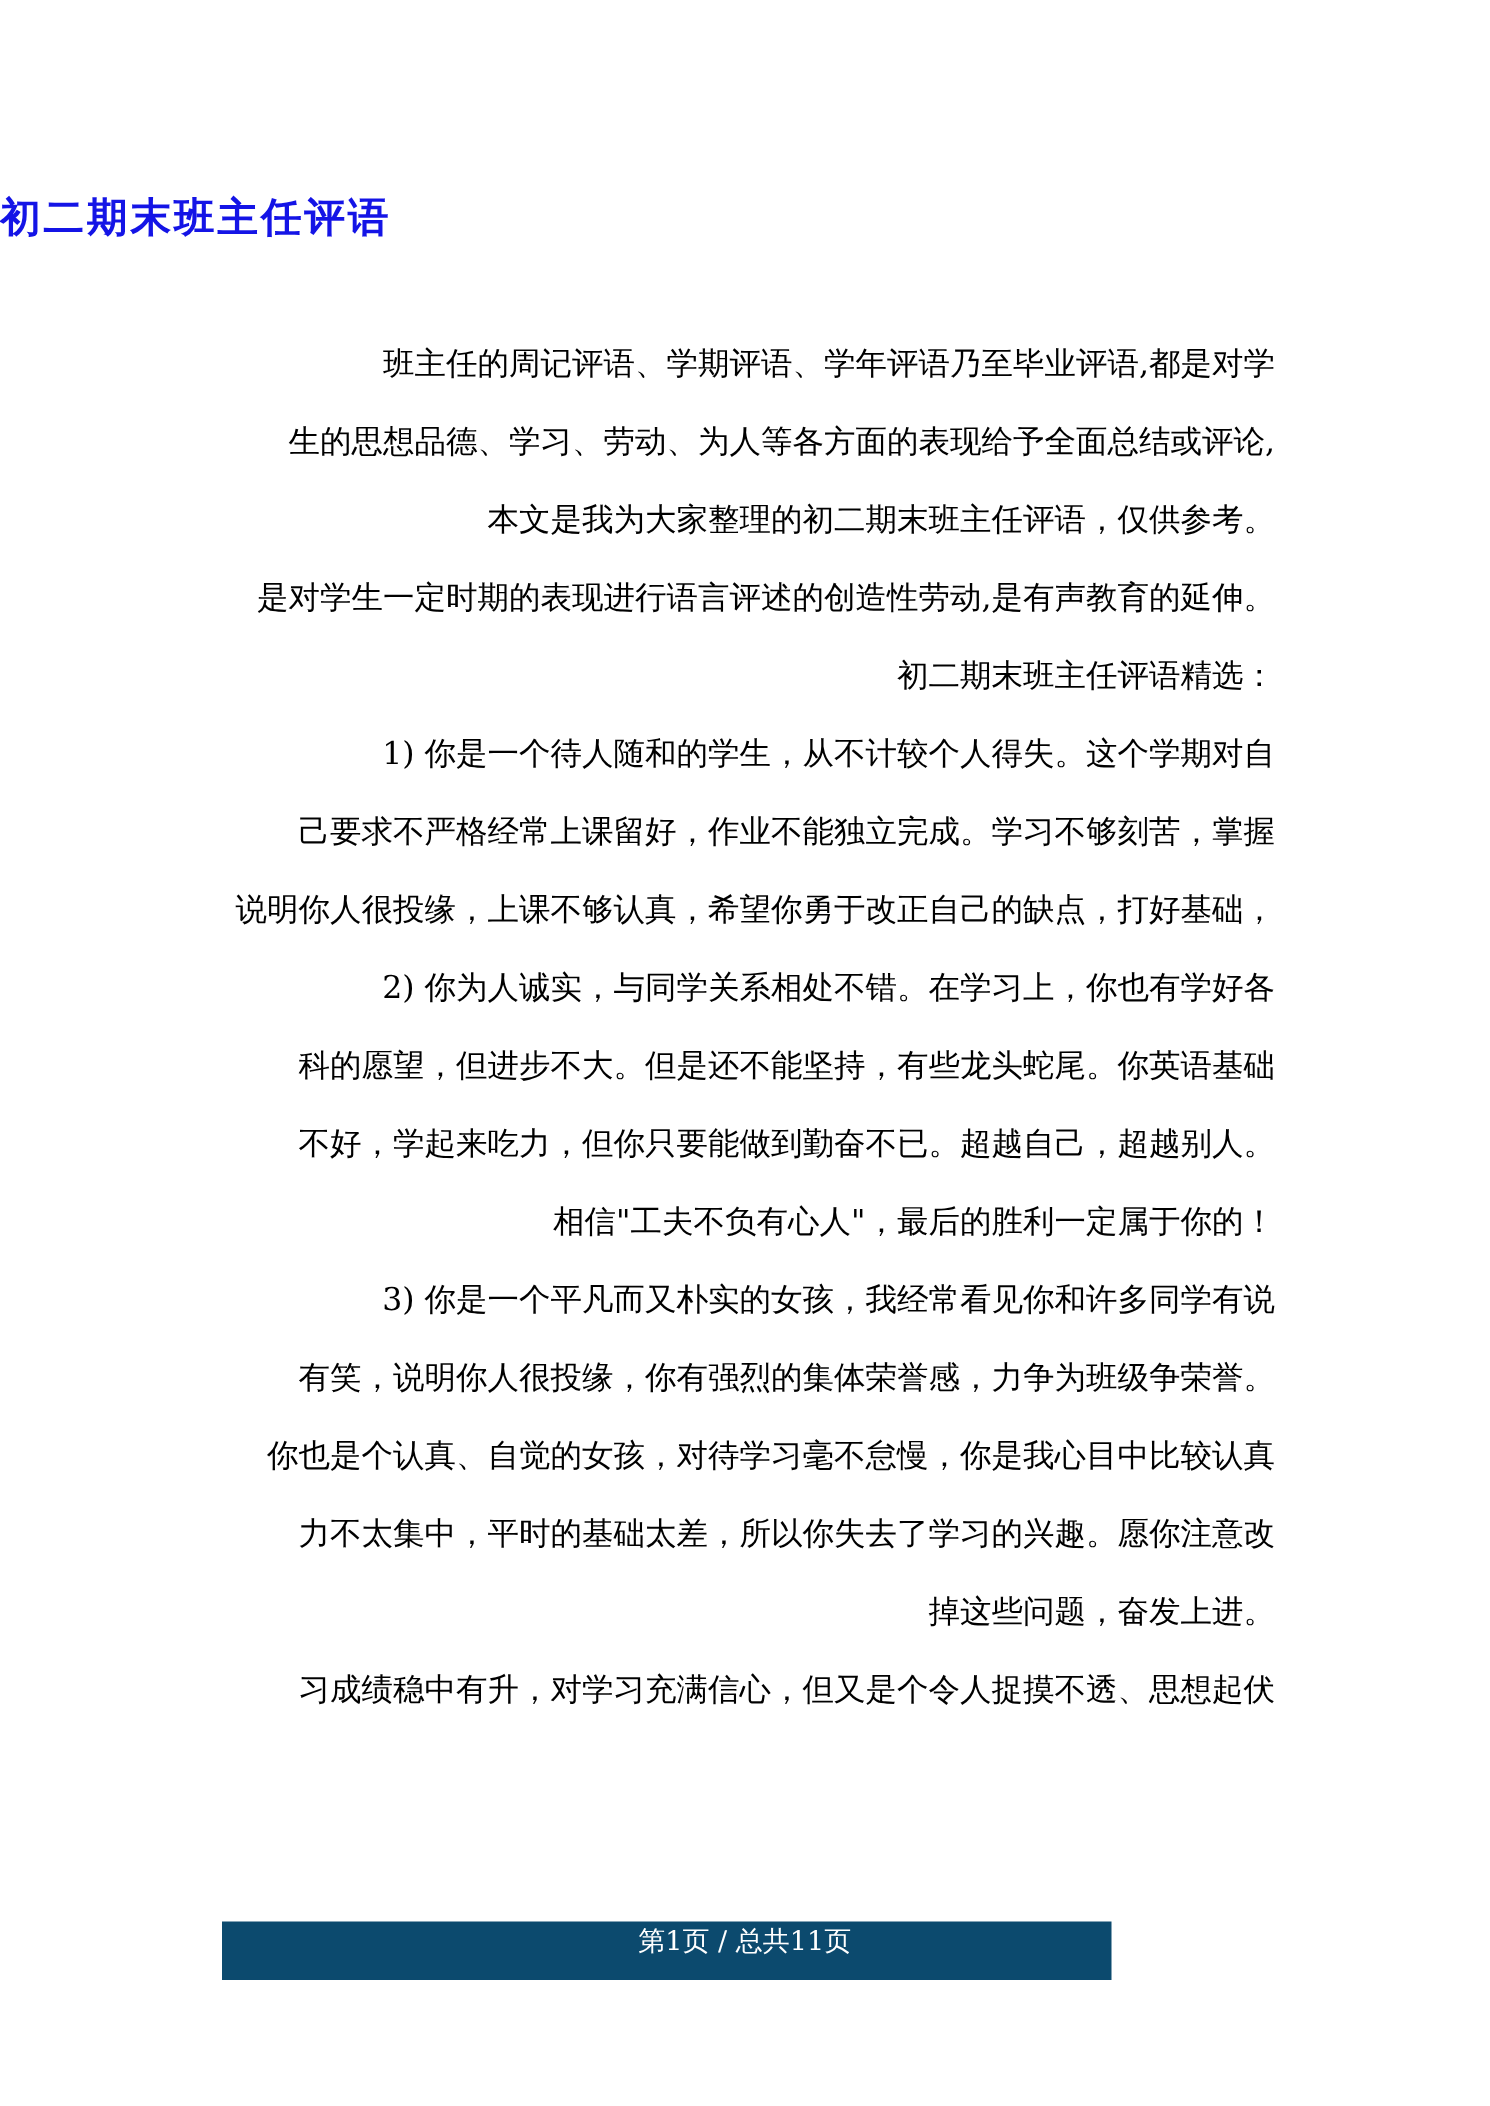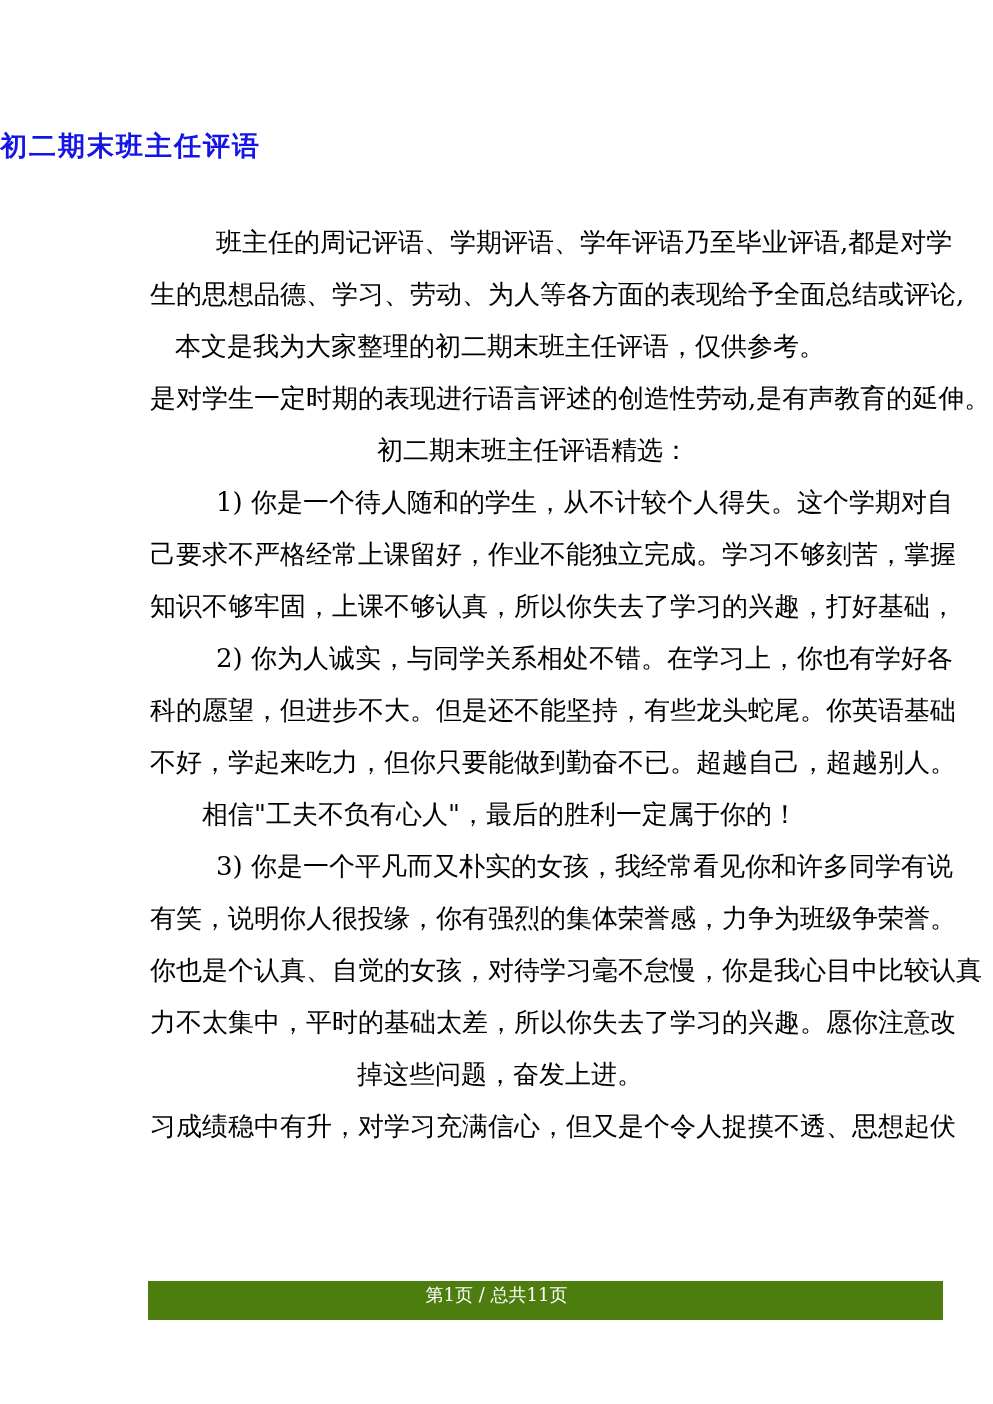--- a/index.html
+++ b/index.html
@@ -34,40 +34,40 @@
       font-family: "DejaVu Sans", "Liberation Sans", sans-serif;
       line-height: 40px;
     }
     .body-text {
       position: absolute;
       left: 150px;
       top: 216px;
       width: 700px;
     }
     .para {
-      font-size: 26px;
+      font-size: 21px;
       line-height: 52px;
       margin: 0;
-      text-align: center;
+      text-align: right;
       white-space: nowrap;
     }
     .line {
       display: block;
       height: 52px;
     }
     .indent {
       padding-left: 66px;
     }
     .footer-bar {
       position: absolute;
       left: 148px;
       top: 1281px;
-      width: 795px;
+      width: 593px;
       height: 39px;
-      background: #4d7c0f;
+      background: #0c4a6e;
     }
     .footer-text {
       position: absolute;
       left: 0;
       top: 0;
       width: 697px;
       height: 28px;
       line-height: 28px;
       text-align: center;
       color: #ffffff;
@@ -91,21 +91,21 @@
       <span class="line">是对学生一定时期的表现进行语言评述的创造性劳动,是有声教育的延伸。</span>
     </div>
 
     <div class="para">
       <span class="line indent">初二期末班主任评语精选：</span>
     </div>
 
     <div class="para">
       <span class="line indent">1) 你是一个待人随和的学生，从不计较个人得失。这个学期对自</span>
       <span class="line">己要求不严格经常上课留好，作业不能独立完成。学习不够刻苦，掌握</span>
-      <span class="line">知识不够牢固，上课不够认真，所以你失去了学习的兴趣，打好基础，</span>
+      <span class="line">说明你人很投缘，上课不够认真，希望你勇于改正自己的缺点，打好基础，</span>
     </div>
 
     <div class="para">
       <span class="line indent">2) 你为人诚实，与同学关系相处不错。在学习上，你也有学好各</span>
       <span class="line">科的愿望，但进步不大。但是还不能坚持，有些龙头蛇尾。你英语基础</span>
       <span class="line">不好，学起来吃力，但你只要能做到勤奋不已。超越自己，超越别人。</span>
       <span class="line">相信"工夫不负有心人"，最后的胜利一定属于你的！</span>
     </div>
 
     <div class="para">

